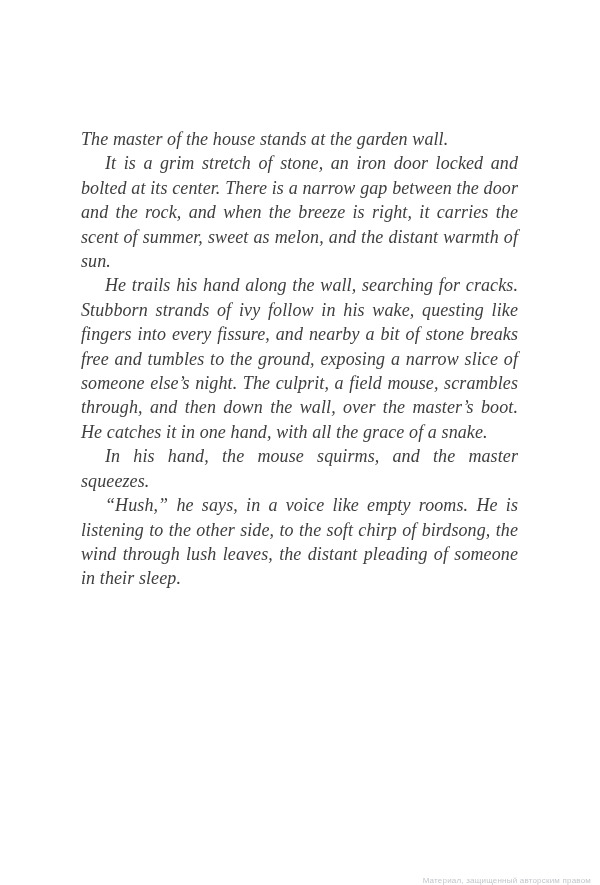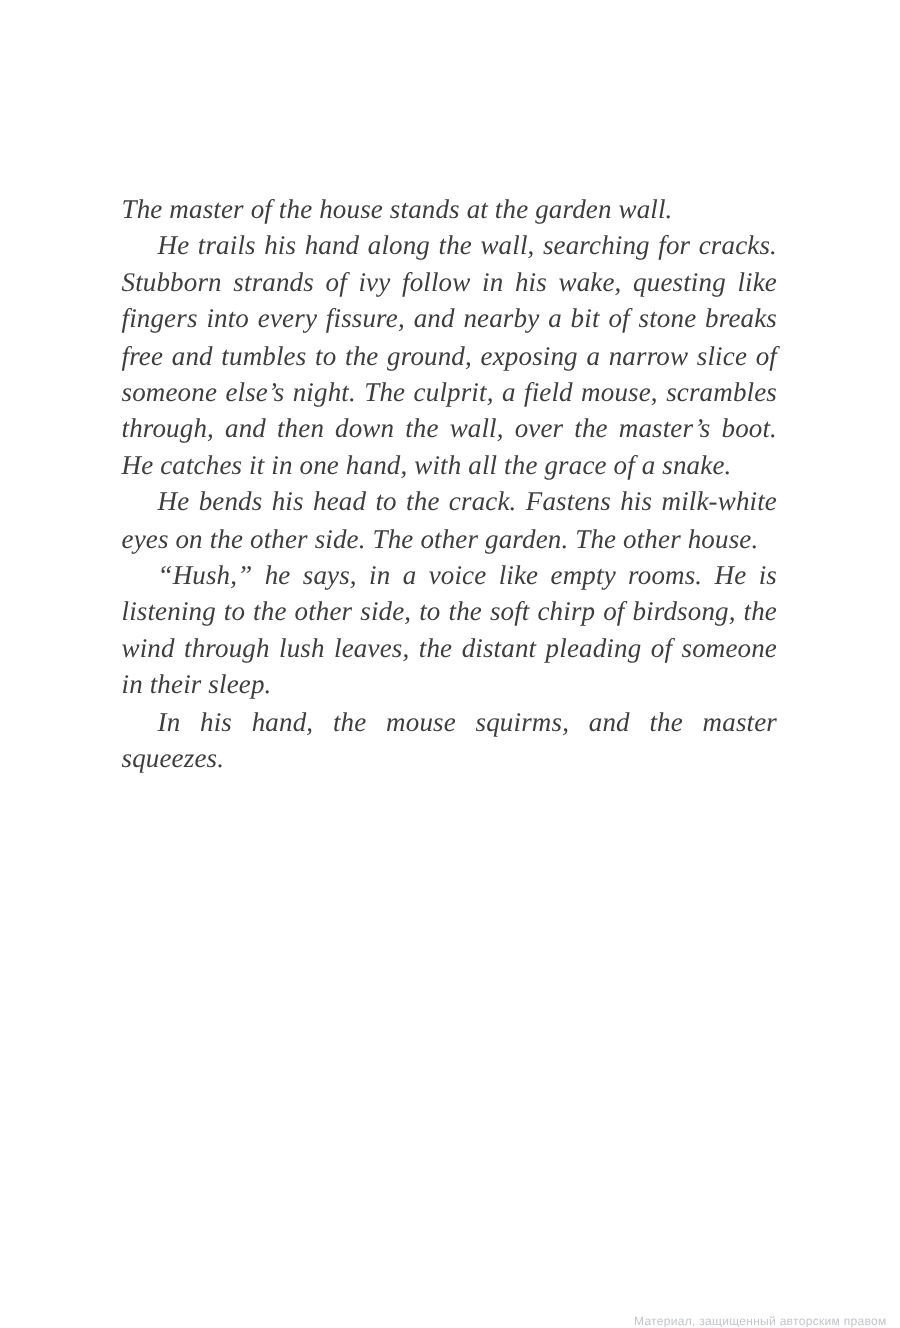--- a/index.html
+++ b/index.html
@@ -47,19 +47,19 @@
     letter-spacing: 0.2px;
     color: #c2c6ca;
   }
 </style>
 </head>
 <body>
 
 <div class="book-page">
   <div class="page-text">
     <p class="no-indent">The master of the house stands at the garden wall.</p>
+    <p>It is a grim stretch of stone, an iron door locked and bolted at its center. There is a narrow gap between the door and the rock, and when the breeze is right, it carries the scent of summer, sweet as melon, and the distant warmth of sun.</p>
     <p>He trails his hand along the wall, searching for cracks. Stubborn strands of ivy follow in his wake, questing like fingers into every fissure, and nearby a bit of stone breaks free and tumbles to the ground, exposing a narrow slice of someone else’s night. The culprit, a field mouse, scrambles through, and then down the wall, over the master’s boot. He catches it in one hand, with all the grace of a snake.</p>
-    <p>He bends his head to the crack. Fastens his milk-white eyes on the other side. The other garden. The other house.</p>
+    <p>In his hand, the mouse squirms, and the master squeezes.</p>
     <p>“Hush,” he says, in a voice like empty rooms. He is listening to the other side, to the soft chirp of birdsong, the wind through lush leaves, the distant pleading of someone in their sleep.</p>
-    <p>In his hand, the mouse squirms, and the master squeezes.</p>
   </div>
   <div class="watermark">Материал, защищенный авторским правом</div>
 </div>
 
 </body></html>

